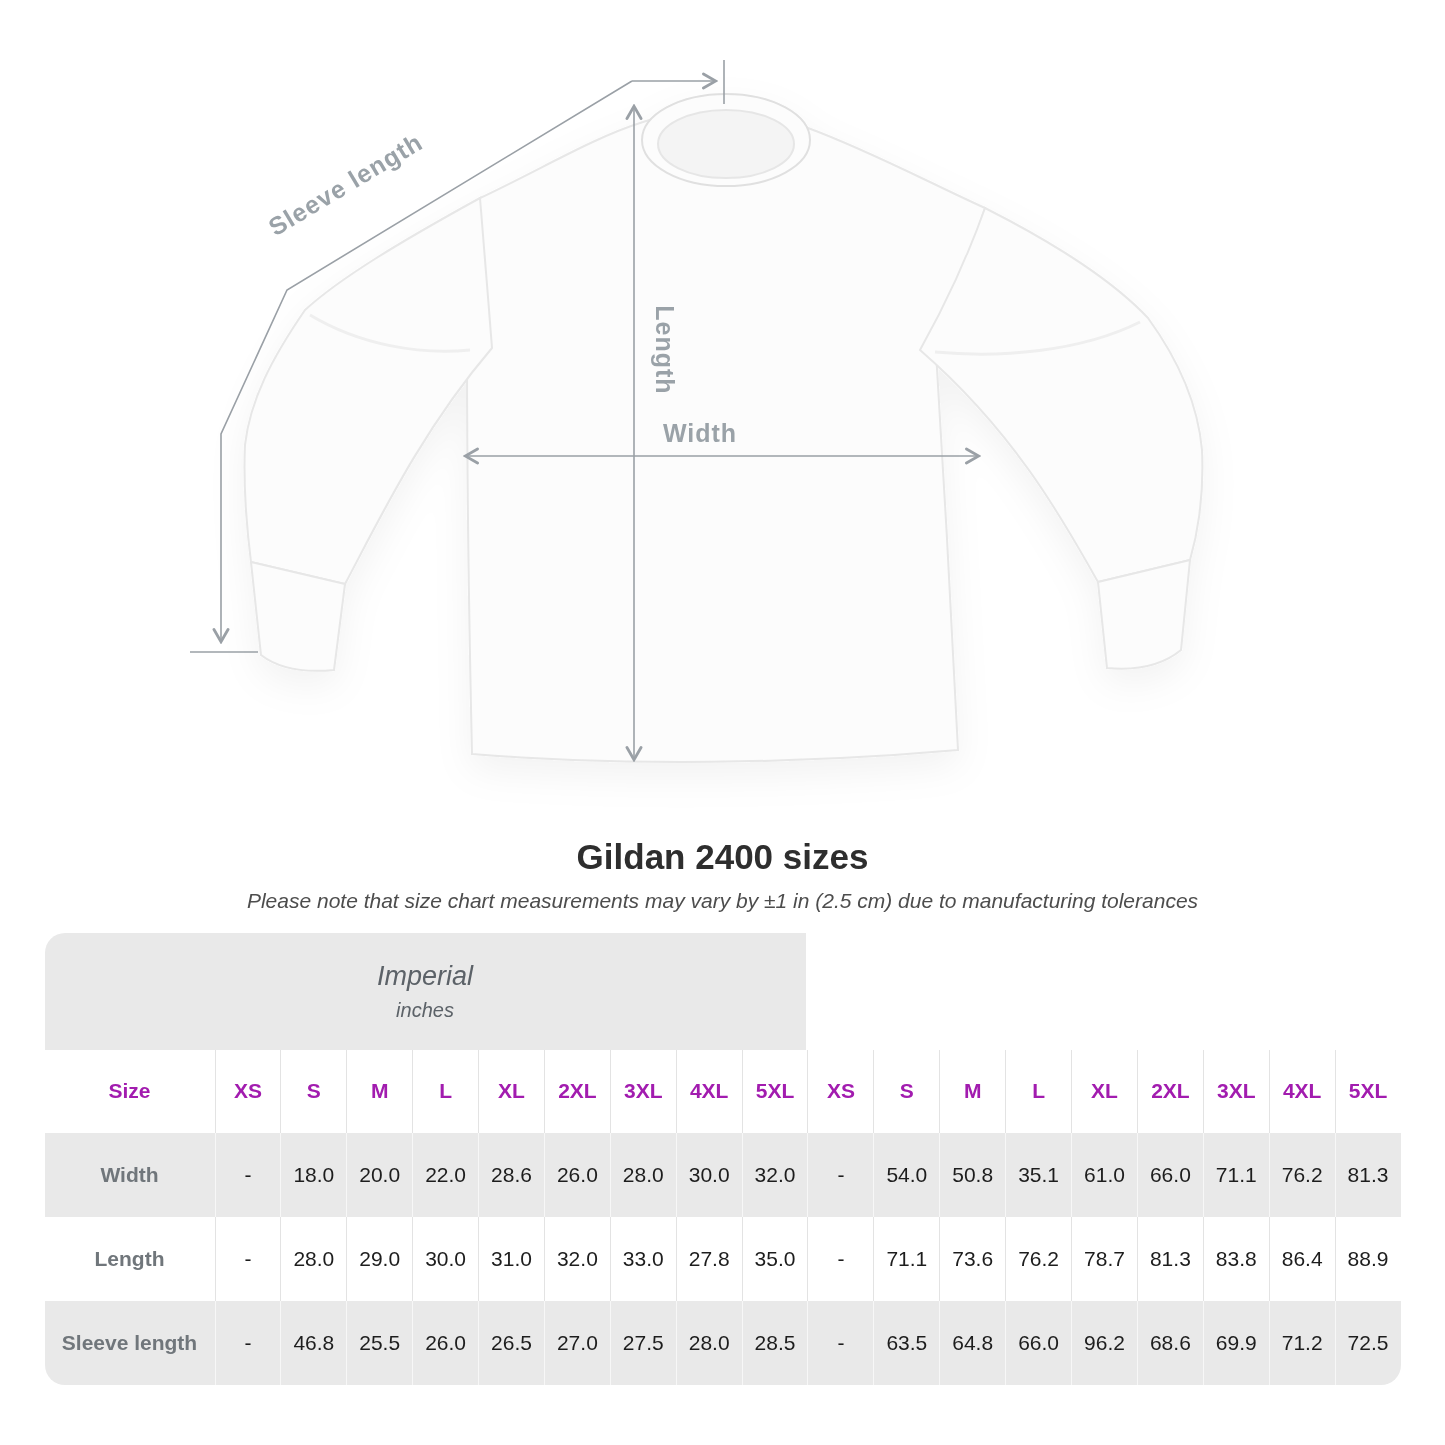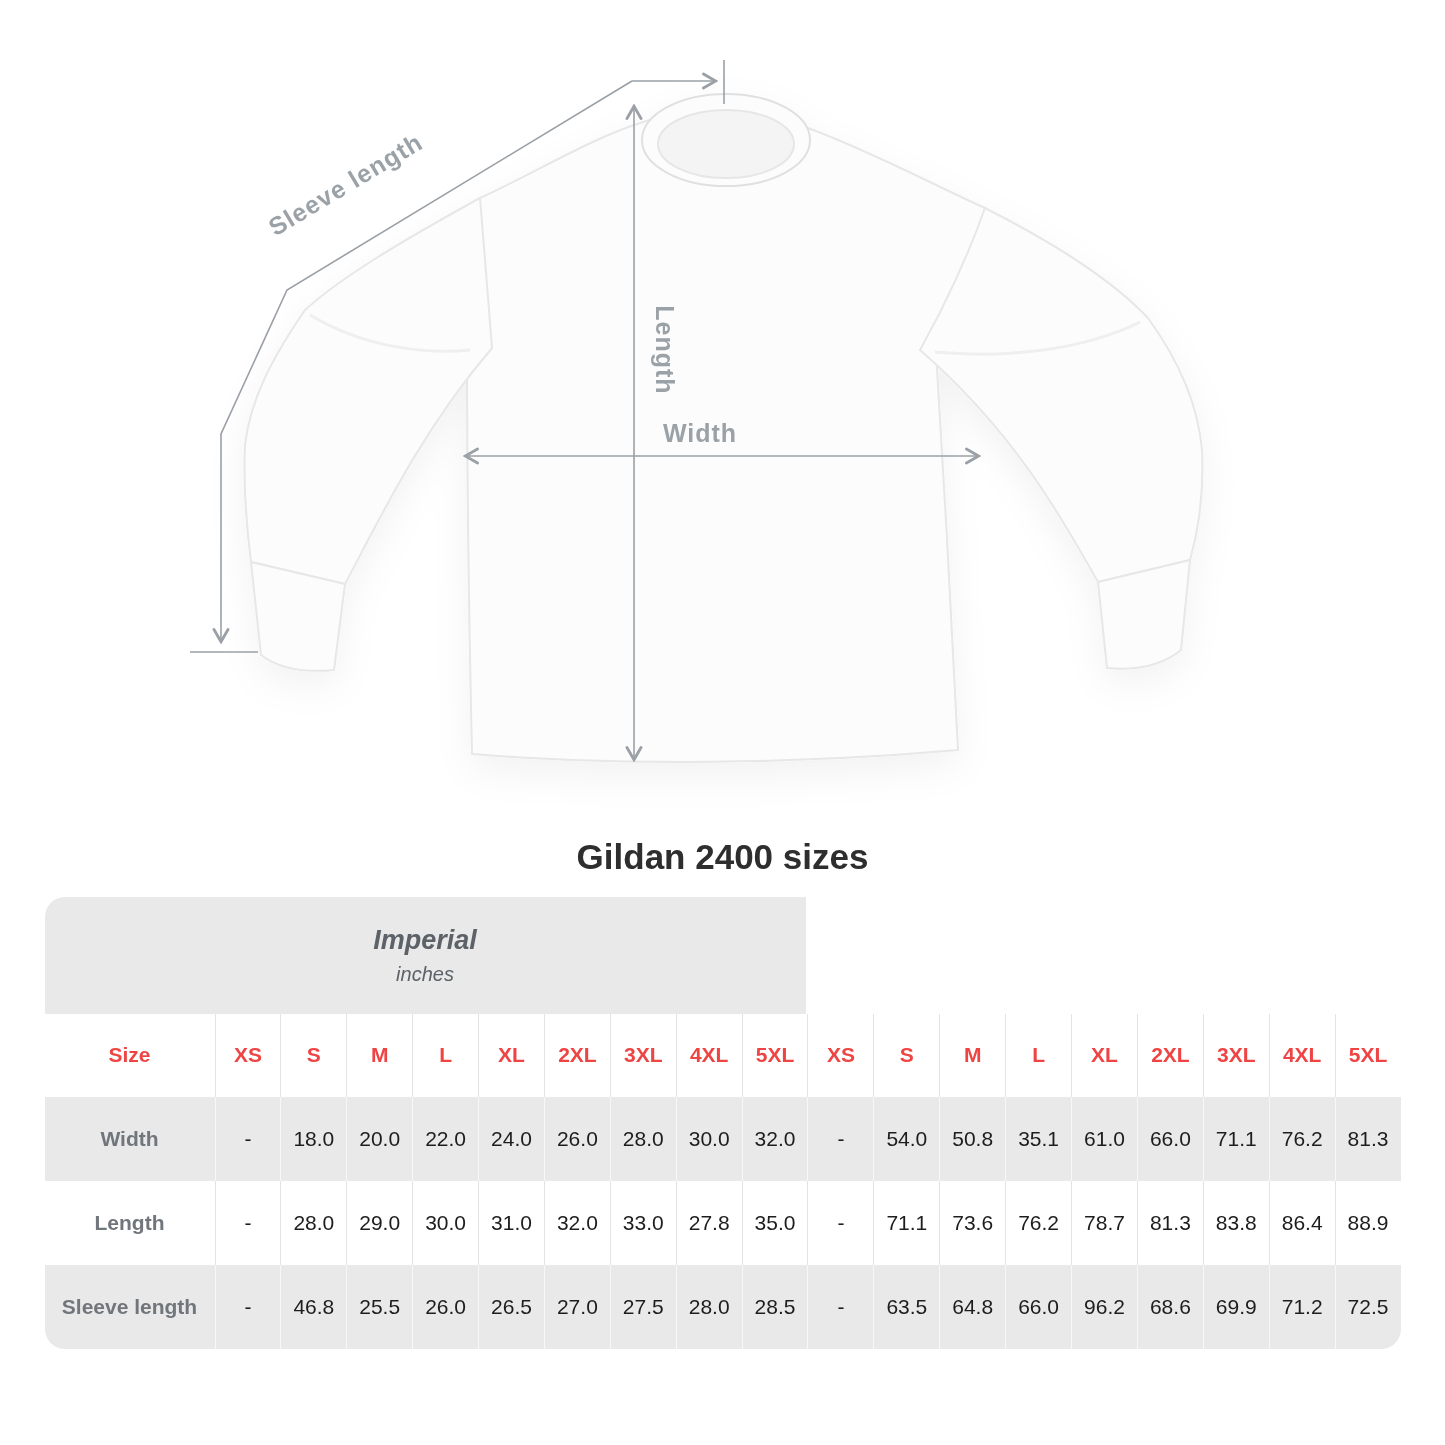--- a/index.html
+++ b/index.html
@@ -25,38 +25,38 @@
     width:1356px;margin:20px auto 0 auto;
     font-size:21px;
   }
   .section-row{display:flex;}
   .section{
     background:#e9e9e9;height:117px;box-sizing:border-box;
     display:flex;flex-direction:column;align-items:center;justify-content:center;
   }
   .section.imperial{width:761px;margin-right:4px;border-radius:20px 0 0 0;}
   .section.metric{flex:1;border-radius:0 20px 0 0;}
-  .section-title{font-size:27px;font-weight:bold;font-style:italic;color:#5c6268;}
+  .section-title{font-size:27px;font-weight:normal;font-style:italic;color:#5c6268;}
   .section-sub{font-size:20px;font-style:italic;color:#5c6268;margin-top:7px;}
   .grid-row{
     display:grid;
     grid-template-columns:170px repeat(18, 1fr);
     box-sizing:border-box;
   }
   .grid-row .cell{
     display:flex;align-items:center;justify-content:center;
     box-sizing:border-box;
   }
   .header-row{height:83px;background:#ffffff;--sep:#e3e3e3;}
   .data-row{height:84px;--sep:#f7f7f7;}
   .data-row.gray{background:#e9e9e9;}
   .data-row.white{background:#ffffff;--sep:#e3e3e3;}
   .data-row.last{border-radius:0 0 20px 20px;overflow:hidden;}
   .grid-row .cell + .cell{border-left:1px solid var(--sep);}
-  .header-row .cell, .label-cell{font-weight:bold;color:#ef4444;}
+  .header-row .cell, .label-cell{font-weight:bold;color:#a21caf;}
   .data-row .cell{color:#1d1d1d;}
   .data-row .label-cell{color:#70767b;}
 </style>
 </head>
 <body>
 
 <div class="shirt-area">
   <svg width="1445" height="820" viewBox="0 0 1445 820">
     <defs>
       <marker id="ah" viewBox="0 0 10 10" refX="7.5" refY="5" markerWidth="11" markerHeight="11" orient="auto-start-reverse">
@@ -118,20 +118,21 @@
     </g>
 
     <text class="ann-label" x="350" y="192" text-anchor="middle" transform="rotate(-31 350 192)">Sleeve length</text>
     <text class="ann-label" x="656" y="350" text-anchor="middle" transform="rotate(90 656 350)">Length</text>
     <text class="ann-label" x="700" y="442" text-anchor="middle">Width</text>
   </svg>
 </div>
 
 <div class="chart-heading">
   <div class="chart-title">Gildan 2400 sizes</div>
+  <div class="chart-note">Please note that size chart measurements may vary by ±1 in (2.5 cm) due to manufacturing tolerances</div>
 </div>
 
 <div class="size-chart">
 
   <div class="section-row">
     <div class="section imperial">
       <div class="section-title">Imperial</div>
       <div class="section-sub">inches</div>
     </div>
   </div>
@@ -157,21 +158,21 @@
     <div class="cell">4XL</div>
     <div class="cell">5XL</div>
   </div>
 
   <div class="grid-row data-row gray">
     <div class="cell label-cell">Width</div>
     <div class="cell">-</div>
     <div class="cell">18.0</div>
     <div class="cell">20.0</div>
     <div class="cell">22.0</div>
-    <div class="cell">24.0</div>
+    <div class="cell">28.6</div>
     <div class="cell">26.0</div>
     <div class="cell">28.0</div>
     <div class="cell">30.0</div>
     <div class="cell">32.0</div>
     <div class="cell">-</div>
     <div class="cell">54.0</div>
     <div class="cell">50.8</div>
     <div class="cell">35.1</div>
     <div class="cell">61.0</div>
     <div class="cell">66.0</div>

